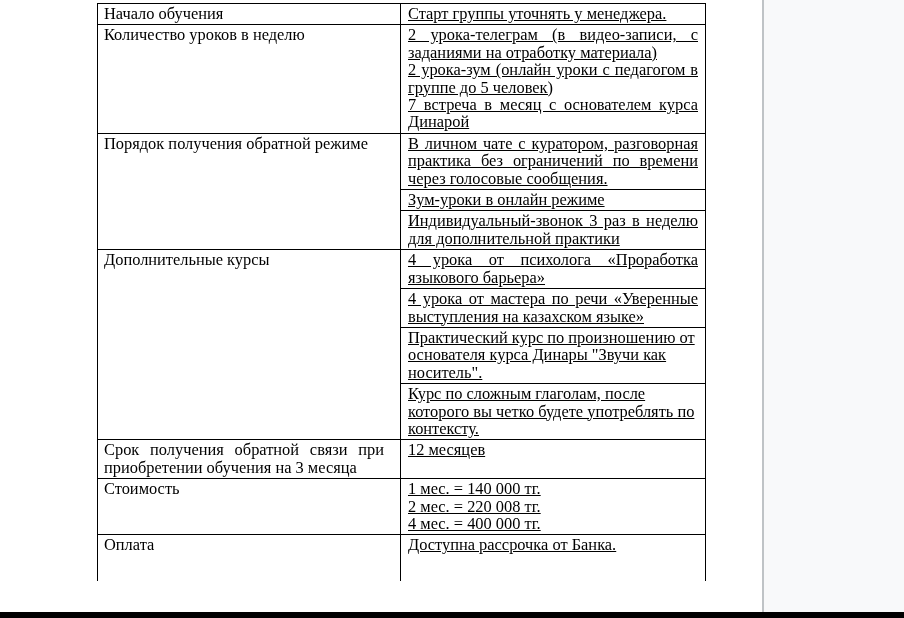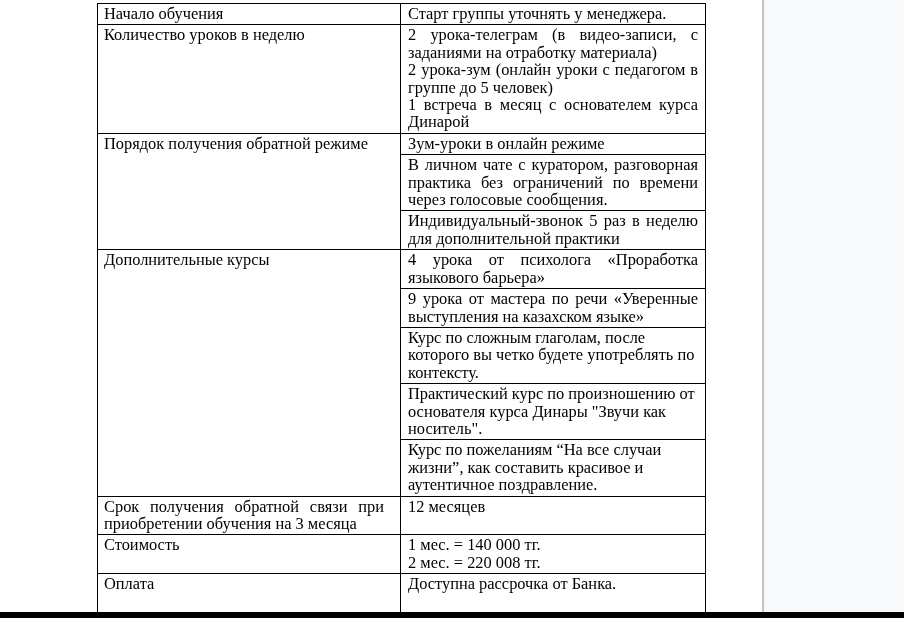--- a/index.html
+++ b/index.html
@@ -65,20 +65,21 @@
   .t-right {
     flex: 1;
     display: flex;
     flex-direction: column;
     min-width: 0;
   }
   .t-cell {
     flex: 1;
     padding: 1px 7px 2px 7px;
     border-bottom: 1.5px solid #000;
+    text-decoration: underline;
   }
   .t-cell:last-child { border-bottom: 0; }
   .justify { text-align: justify; }
   .para { margin: 0; }
 </style>
 </head>
 <body>
 
 <div class="screen">
 
@@ -96,61 +97,58 @@
     </div>
 
     <div class="t-row">
       <div class="t-left">
         <div class="para">Количество уроков в неделю</div>
       </div>
       <div class="t-right">
         <div class="t-cell justify">
           <div class="para">2 урока-телеграм (в видео-записи, с заданиями на отработку материала)</div>
           <div class="para">2 урока-зум (онлайн уроки с педагогом в группе до 5 человек)</div>
-          <div class="para">1 встреча в месяц с основателем курса Динарой</div>
+          <div class="para">7 встреча в месяц с основателем курса Динарой</div>
         </div>
       </div>
     </div>
 
     <div class="t-row">
       <div class="t-left">
         <div class="para">Порядок получения обратной режиме</div>
       </div>
       <div class="t-right">
+        <div class="t-cell justify">
+          <div class="para">В личном чате с куратором, разговорная практика без ограничений по времени через голосовые сообщения.</div>
+        </div>
         <div class="t-cell">
           <div class="para">Зум-уроки в онлайн режиме</div>
         </div>
         <div class="t-cell justify">
-          <div class="para">В личном чате с куратором, разговорная практика без ограничений по времени через голосовые сообщения.</div>
-        </div>
-        <div class="t-cell justify">
-          <div class="para">Индивидуальный-звонок 5 раз в неделю для дополнительной практики</div>
+          <div class="para">Индивидуальный-звонок 3 раз в неделю для дополнительной практики</div>
         </div>
       </div>
     </div>
 
     <div class="t-row">
       <div class="t-left">
         <div class="para">Дополнительные курсы</div>
       </div>
       <div class="t-right">
         <div class="t-cell justify">
           <div class="para">4 урока от психолога «Проработка языкового барьера»</div>
         </div>
         <div class="t-cell justify">
-          <div class="para">9 урока от мастера по речи «Уверенные выступления на казахском языке»</div>
-        </div>
-        <div class="t-cell">
-          <div class="para">Курс по сложным глаголам, после которого вы четко будете употреблять по контексту.</div>
+          <div class="para">4 урока от мастера по речи «Уверенные выступления на казахском языке»</div>
         </div>
         <div class="t-cell">
           <div class="para">Практический курс по произношению от основателя курса Динары "Звучи как носитель".</div>
         </div>
         <div class="t-cell">
-          <div class="para">Курс по пожеланиям “На все случаи жизни”, как составить красивое и аутентичное поздравление.</div>
+          <div class="para">Курс по сложным глаголам, после которого вы четко будете употреблять по контексту.</div>
         </div>
       </div>
     </div>
 
     <div class="t-row">
       <div class="t-left justify">
         <div class="para">Срок получения обратной связи при приобретении обучения на 3 месяца</div>
       </div>
       <div class="t-right">
         <div class="t-cell">
@@ -160,20 +158,21 @@
     </div>
 
     <div class="t-row">
       <div class="t-left">
         <div class="para">Стоимость</div>
       </div>
       <div class="t-right">
         <div class="t-cell">
           <div class="para">1 мес. = 140 000 тг.</div>
           <div class="para">2 мес. = 220 008 тг.</div>
+          <div class="para">4 мес. = 400 000 тг.</div>
         </div>
       </div>
     </div>
 
     <div class="t-row">
       <div class="t-left">
         <div class="para">Оплата</div>
       </div>
       <div class="t-right">
         <div class="t-cell">

